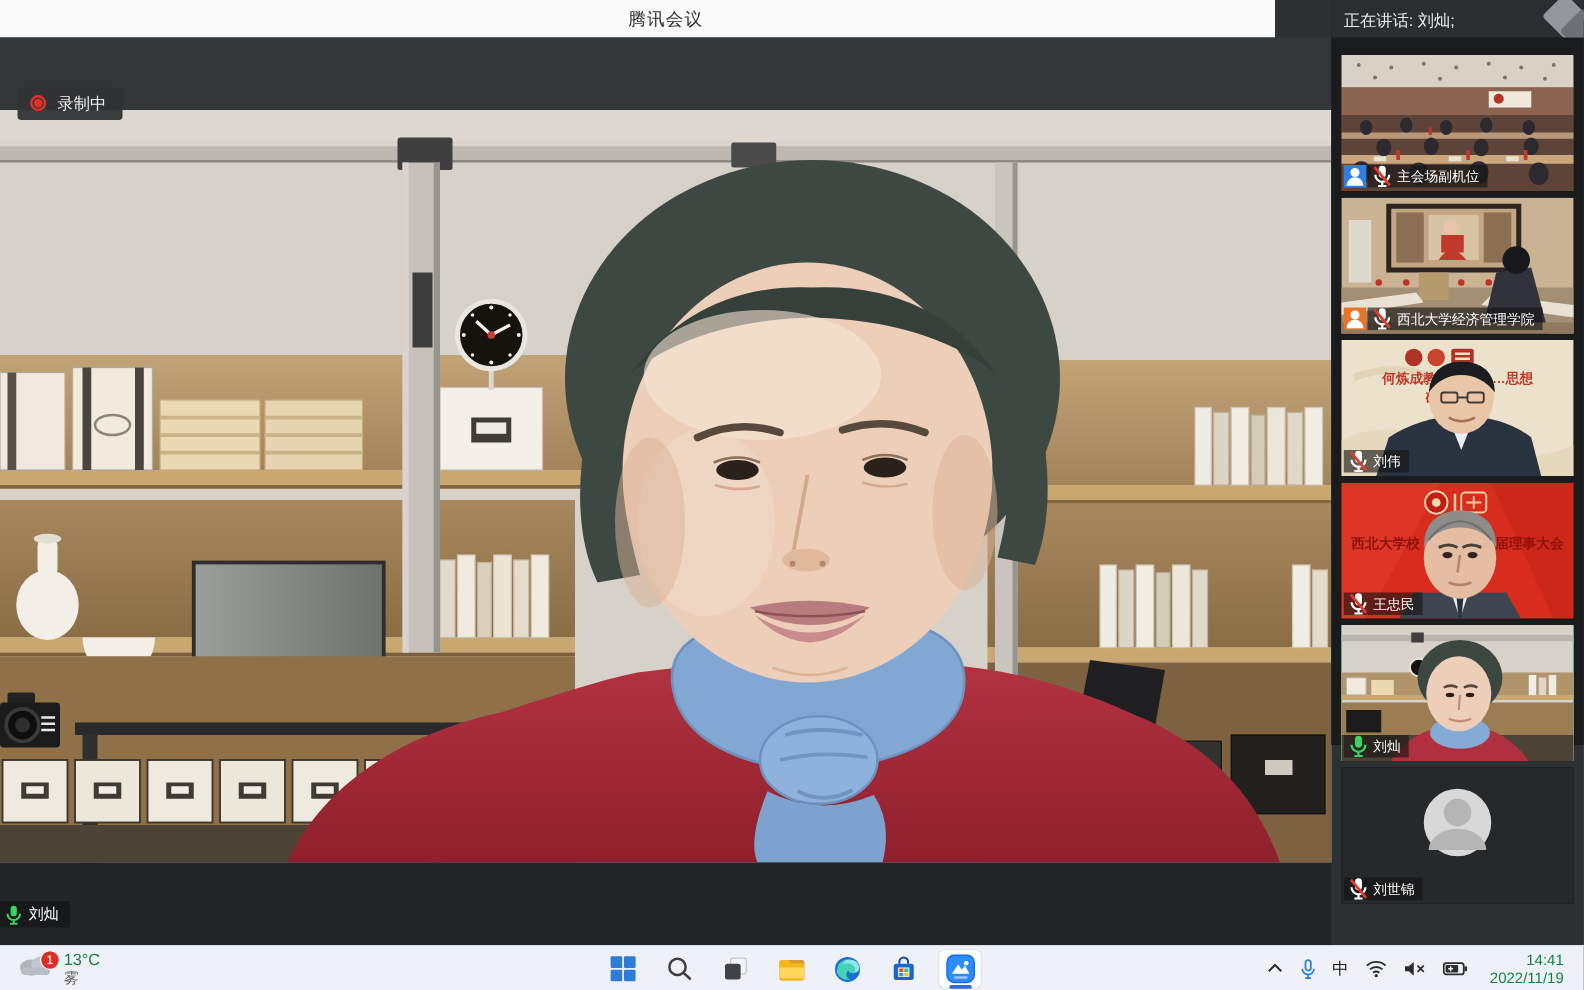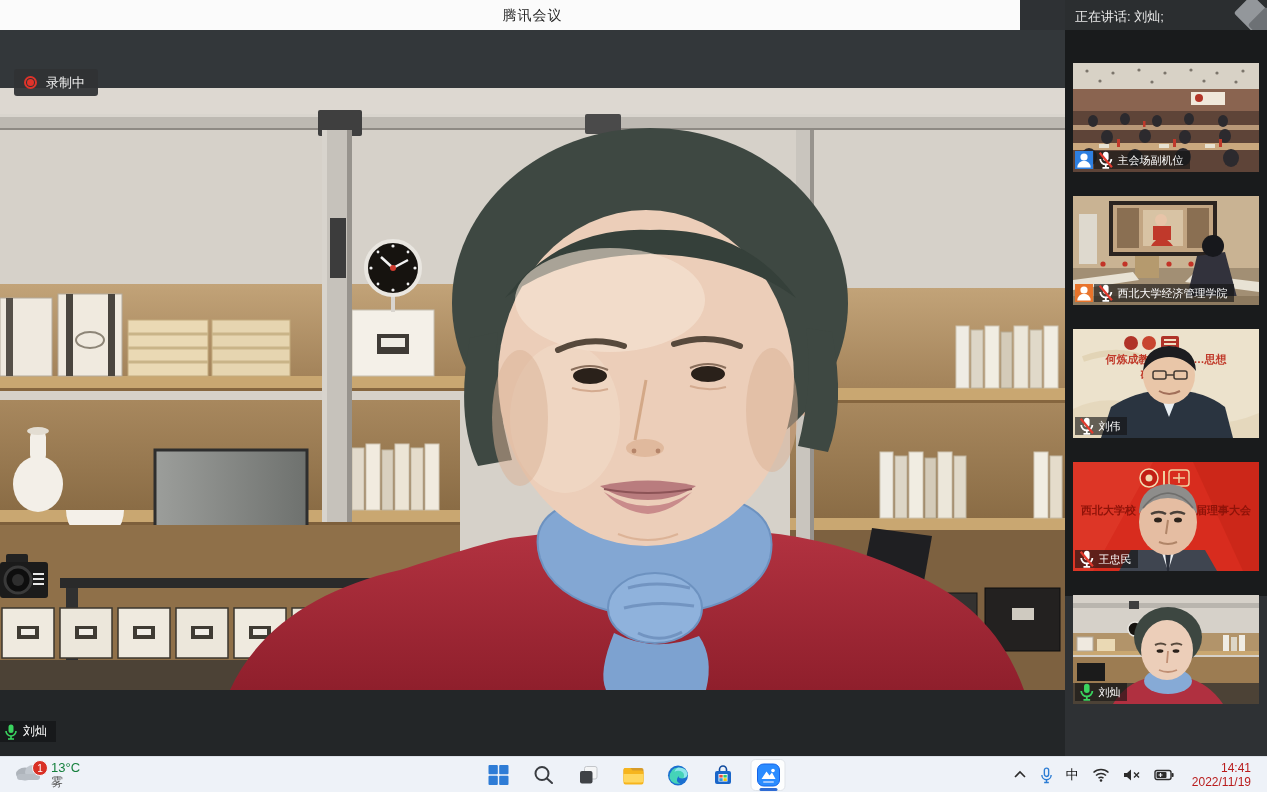--- a/index.html
+++ b/index.html
@@ -29,21 +29,21 @@
 
   
   .sidebar { position:absolute; top:0; right:0; width:202px; height:596px; background:#191b1c; z-index:10; }
   .sidebar-top { position:absolute; top:0; left:0; width:202px; height:30px; background:#2b2e30; overflow:hidden; }
   .speaking { position:absolute; top:8px; left:10px; font-size:13px; color:#e9e9e9; white-space:nowrap; }
   .corner-logo { position:absolute; top:-8px; right:-12px; width:46px; height:46px; }
   .corner-logo b { position:absolute; width:26px; height:26px; background:#93979b; transform:rotate(45deg); left:6px; top:8px; border-radius:3px;}
   .corner-logo i { position:absolute; width:26px; height:26px; background:#6d7175; transform:rotate(45deg); left:20px; top:20px; border-radius:3px;}
 
   .thumbs { position:absolute; top:44px; left:8px; width:186px; display:flex; flex-direction:column; gap:5px; }
-  .thumb { position:relative; width:186px; height:109px; background:#151617; overflow:hidden; flex:none;margin-top:19px; }
+  .thumb { position:relative; width:186px; height:109px; background:#151617; overflow:hidden; flex:none; }
   .thumb svg { display:block; width:100%; height:100%; }
   .thumb.active { box-shadow:0 0 0 2px #29b563 inset; }
   .thumb-label { position:absolute; left:2px; bottom:3px; display:flex; align-items:stretch; height:18px; z-index:3; }
   .pbadge { width:18px; height:18px; flex:none; display:flex; align-items:center; justify-content:center; margin-right:1px; }
   .pbadge.blue { background:#2e7fe0; } .pbadge.orange { background:#e8742b; }
   .lbar { display:flex; align-items:center; gap:4px; background:rgba(20,20,20,.62); padding:0 6px 0 4px;
           color:#fff; font-size:11px; white-space:nowrap; }
 
   
   .taskbar { position:absolute; bottom:0; left:0; width:1267px; height:36px; background:#eef2f8;
@@ -60,21 +60,21 @@
               display:flex; align-items:center; }
   .appbtn { width:45px; height:36px; display:flex; align-items:center; justify-content:center; position:relative; }
   .appbtn.active .pill { position:absolute; left:5px; top:2px; width:35px; height:32px; background:#fdfefe;
                           border:1px solid #dfe4ea; border-radius:5px; }
   .appbtn.active .indicator { position:absolute; bottom:2px; left:50%; transform:translateX(-50%);
                               width:18px; height:3px; border-radius:2px; background:#2e6bd4; }
   .appbtn svg { position:relative; }
 
   .tray { position:absolute; right:16px; top:0; height:36px; display:flex; align-items:center; gap:13px; }
   .ime { font-size:13px; color:#141414; }
-  .clockblk { text-align:right; font-size:12px; color:#b91c1c; line-height:14px; margin-left:4px; }
+  .clockblk { text-align:right; font-size:12px; color:#15803d; line-height:14px; margin-left:4px; }
 </style>
 </head>
 <body>
 
 <div class="titlebar">
   <div class="title">腾讯会议</div>
 </div>
 
 <div class="stage">
 
@@ -533,20 +533,39 @@
           <svg width="13" height="15" viewBox="0 0 14 16">
             <rect x="4.5" y="0.5" width="5" height="8.5" rx="2.5" fill="#3ad45f"></rect>
             <path d="M2 7 a5 5 0 0 0 10 0" fill="none" stroke="#3ad45f" stroke-width="1.6"></path>
             <path d="M7 12 v2.5 M4 15 h6" stroke="#3ad45f" stroke-width="1.6"></path>
           </svg>
           <span>刘灿</span>
         </div>
       </div>
     </div>
 
+    <div class="thumb">
+      <svg viewBox="0 0 186 109">
+        <rect width="186" height="109" fill="#26282a"></rect>
+        <circle cx="93" cy="44" r="27" fill="#d8d8d8"></circle>
+        <circle cx="93" cy="36" r="11" fill="#b5b5b5"></circle>
+        <path d="M70 66 a23 17 0 0 1 46 0 z" fill="#b5b5b5"></path>
+      </svg>
+      <div class="thumb-label">
+        <div class="lbar">
+          <svg width="13" height="15" viewBox="0 0 14 16">
+            <rect x="4.5" y="0.5" width="5" height="8.5" rx="2.5" fill="#fff"></rect>
+            <path d="M2 7 a5 5 0 0 0 10 0" fill="none" stroke="#fff" stroke-width="1.6"></path>
+            <path d="M7 12 v2.5 M4 15 h6" stroke="#fff" stroke-width="1.6"></path>
+            <path d="M1.5 1.5 L12.5 14.5" stroke="#e23b2e" stroke-width="2"></path>
+          </svg>
+          <span>刘世锦</span>
+        </div>
+      </div>
+    </div>
 
   </div>
 </div>
 
 <div class="taskbar">
 
   <div class="weather">
     <svg width="32" height="24" viewBox="0 0 32 24">
       <ellipse cx="13" cy="16" rx="9" ry="6.5" fill="#aeb4bb"></ellipse>
       <ellipse cx="21" cy="14" rx="8" ry="7" fill="#c2c8cf"></ellipse>

